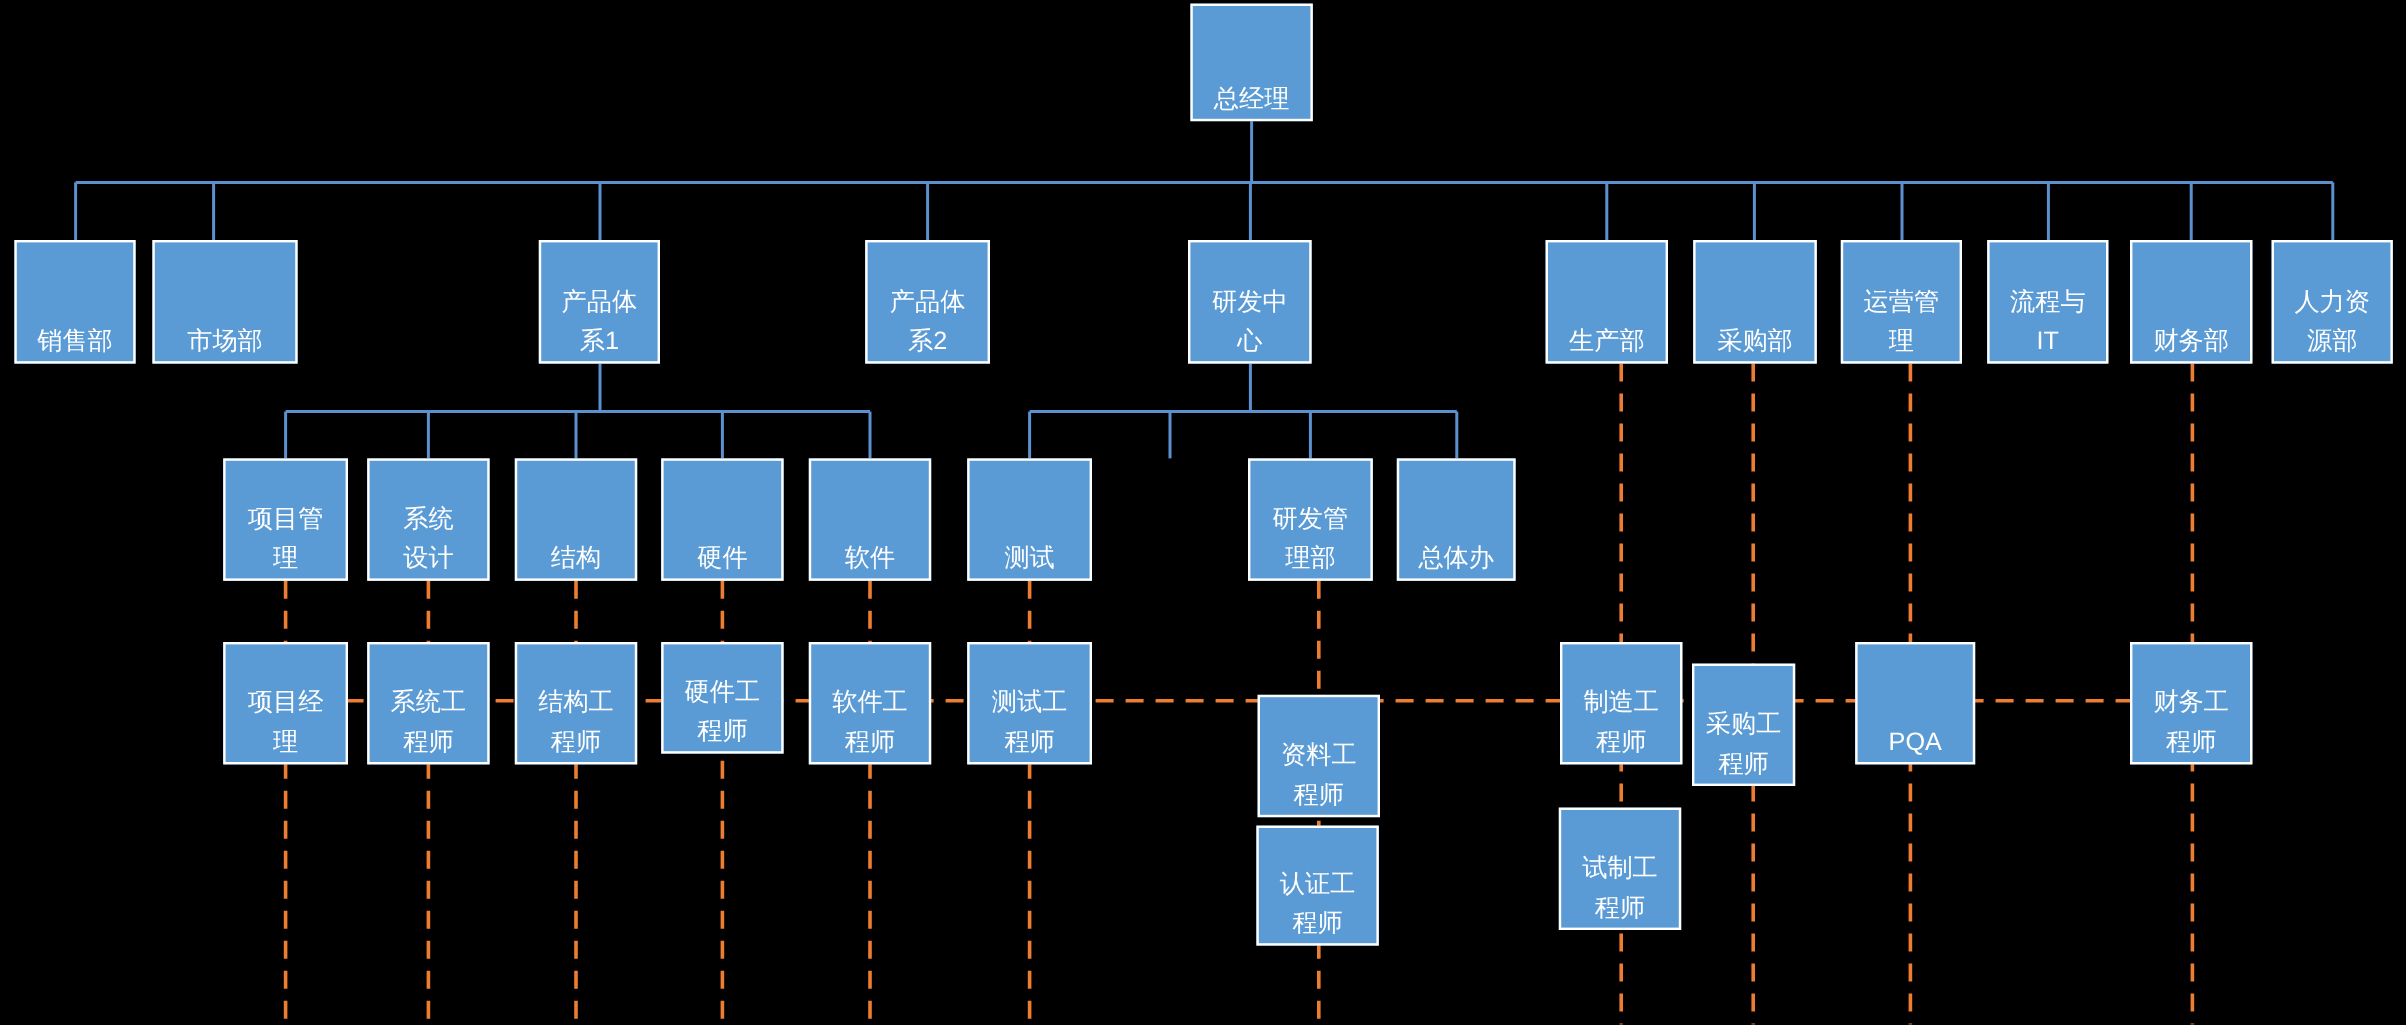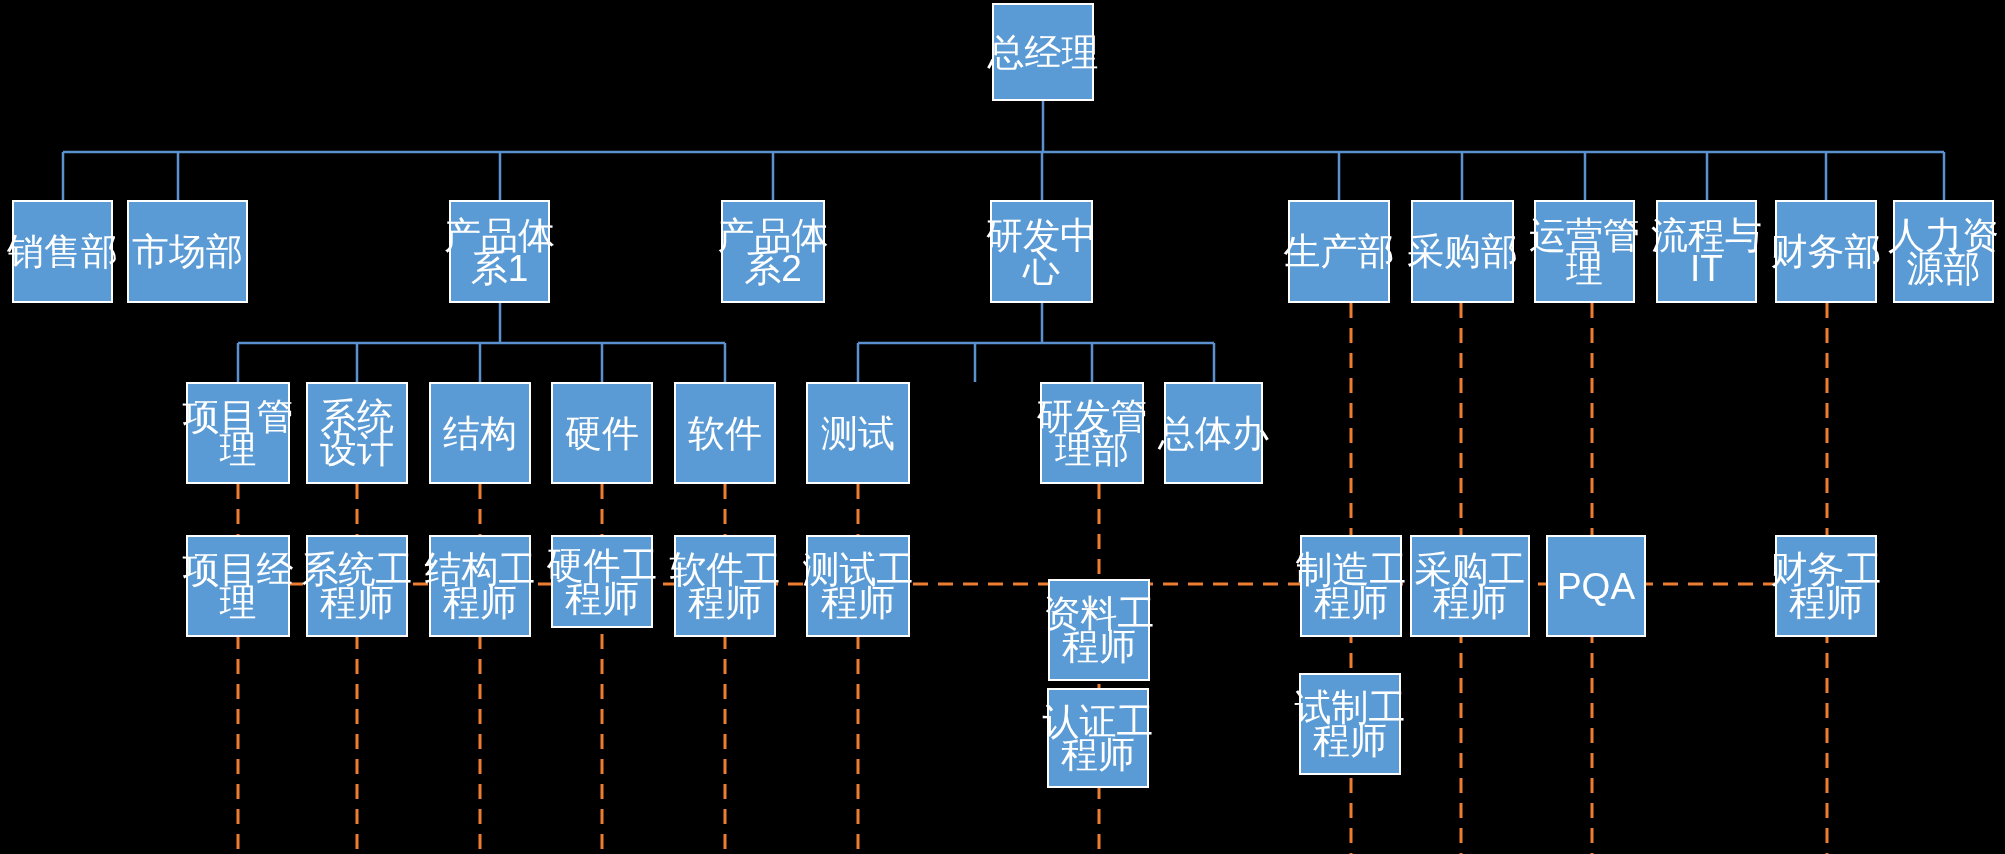--- a/index.html
+++ b/index.html
@@ -11,23 +11,23 @@
     font-family:"Liberation Sans",sans-serif;
   }
   .connector-layer{position:absolute;left:0;top:0;width:2005px;height:854px;}
   .node{
     position:absolute;
     box-sizing:border-box;
     background:var(--box-fill,#5b9bd5);
     border:2px solid var(--box-border,#ffffff);
     color:var(--text-color,#ffffff);
     display:flex;flex-direction:column;
-    align-items:center;justify-content:center;
+    align-items:center;justify-content:flex-end;
     text-align:center;
-    font-size:37px;line-height:33px;
+    font-size:21px;line-height:33px;
     white-space:nowrap;
   }
   .node-line{pointer-events:none;}
 </style>
 </head>
 <body>
 
 <div class="stage">
   <svg class="connector-layer" width="2005" height="854" viewBox="0 0 2005 854" xmlns="http://www.w3.org/2000/svg">
       <line x1="1043" x2="1043" y1="101" y2="152" stroke="#5b91cf" stroke-width="2.5"></line>
@@ -163,21 +163,21 @@
       <div class="node-line">程师</div>
     </div>
     <div class="node" title="资料工程师" style="left: 1048px; top: 535px; width: 102px; height: 102px; margin-top: 44px;">
       <div class="node-line">资料工</div>
       <div class="node-line">程师</div>
     </div>
     <div class="node" title="制造工程师" style="left: 1300px; top: 535px; width: 102px; height: 102px;">
       <div class="node-line">制造工</div>
       <div class="node-line">程师</div>
     </div>
-    <div class="node" title="采购工程师" style="left: 1410px; top: 535px; width: 120px; height: 102px;">
+    <div class="node" title="采购工程师" style="left: 1410px; top: 553px; width: 86px; height: 102px;">
       <div class="node-line">采购工</div>
       <div class="node-line">程师</div>
     </div>
     <div class="node" title="PQA" style="left: 1546px; top: 535px; width: 100px; height: 102px;">
       <div class="node-line">PQA</div>
     </div>
     <div class="node" title="财务工程师" style="left: 1775px; top: 535px; width: 102px; height: 102px;">
       <div class="node-line">财务工</div>
       <div class="node-line">程师</div>
     </div>

